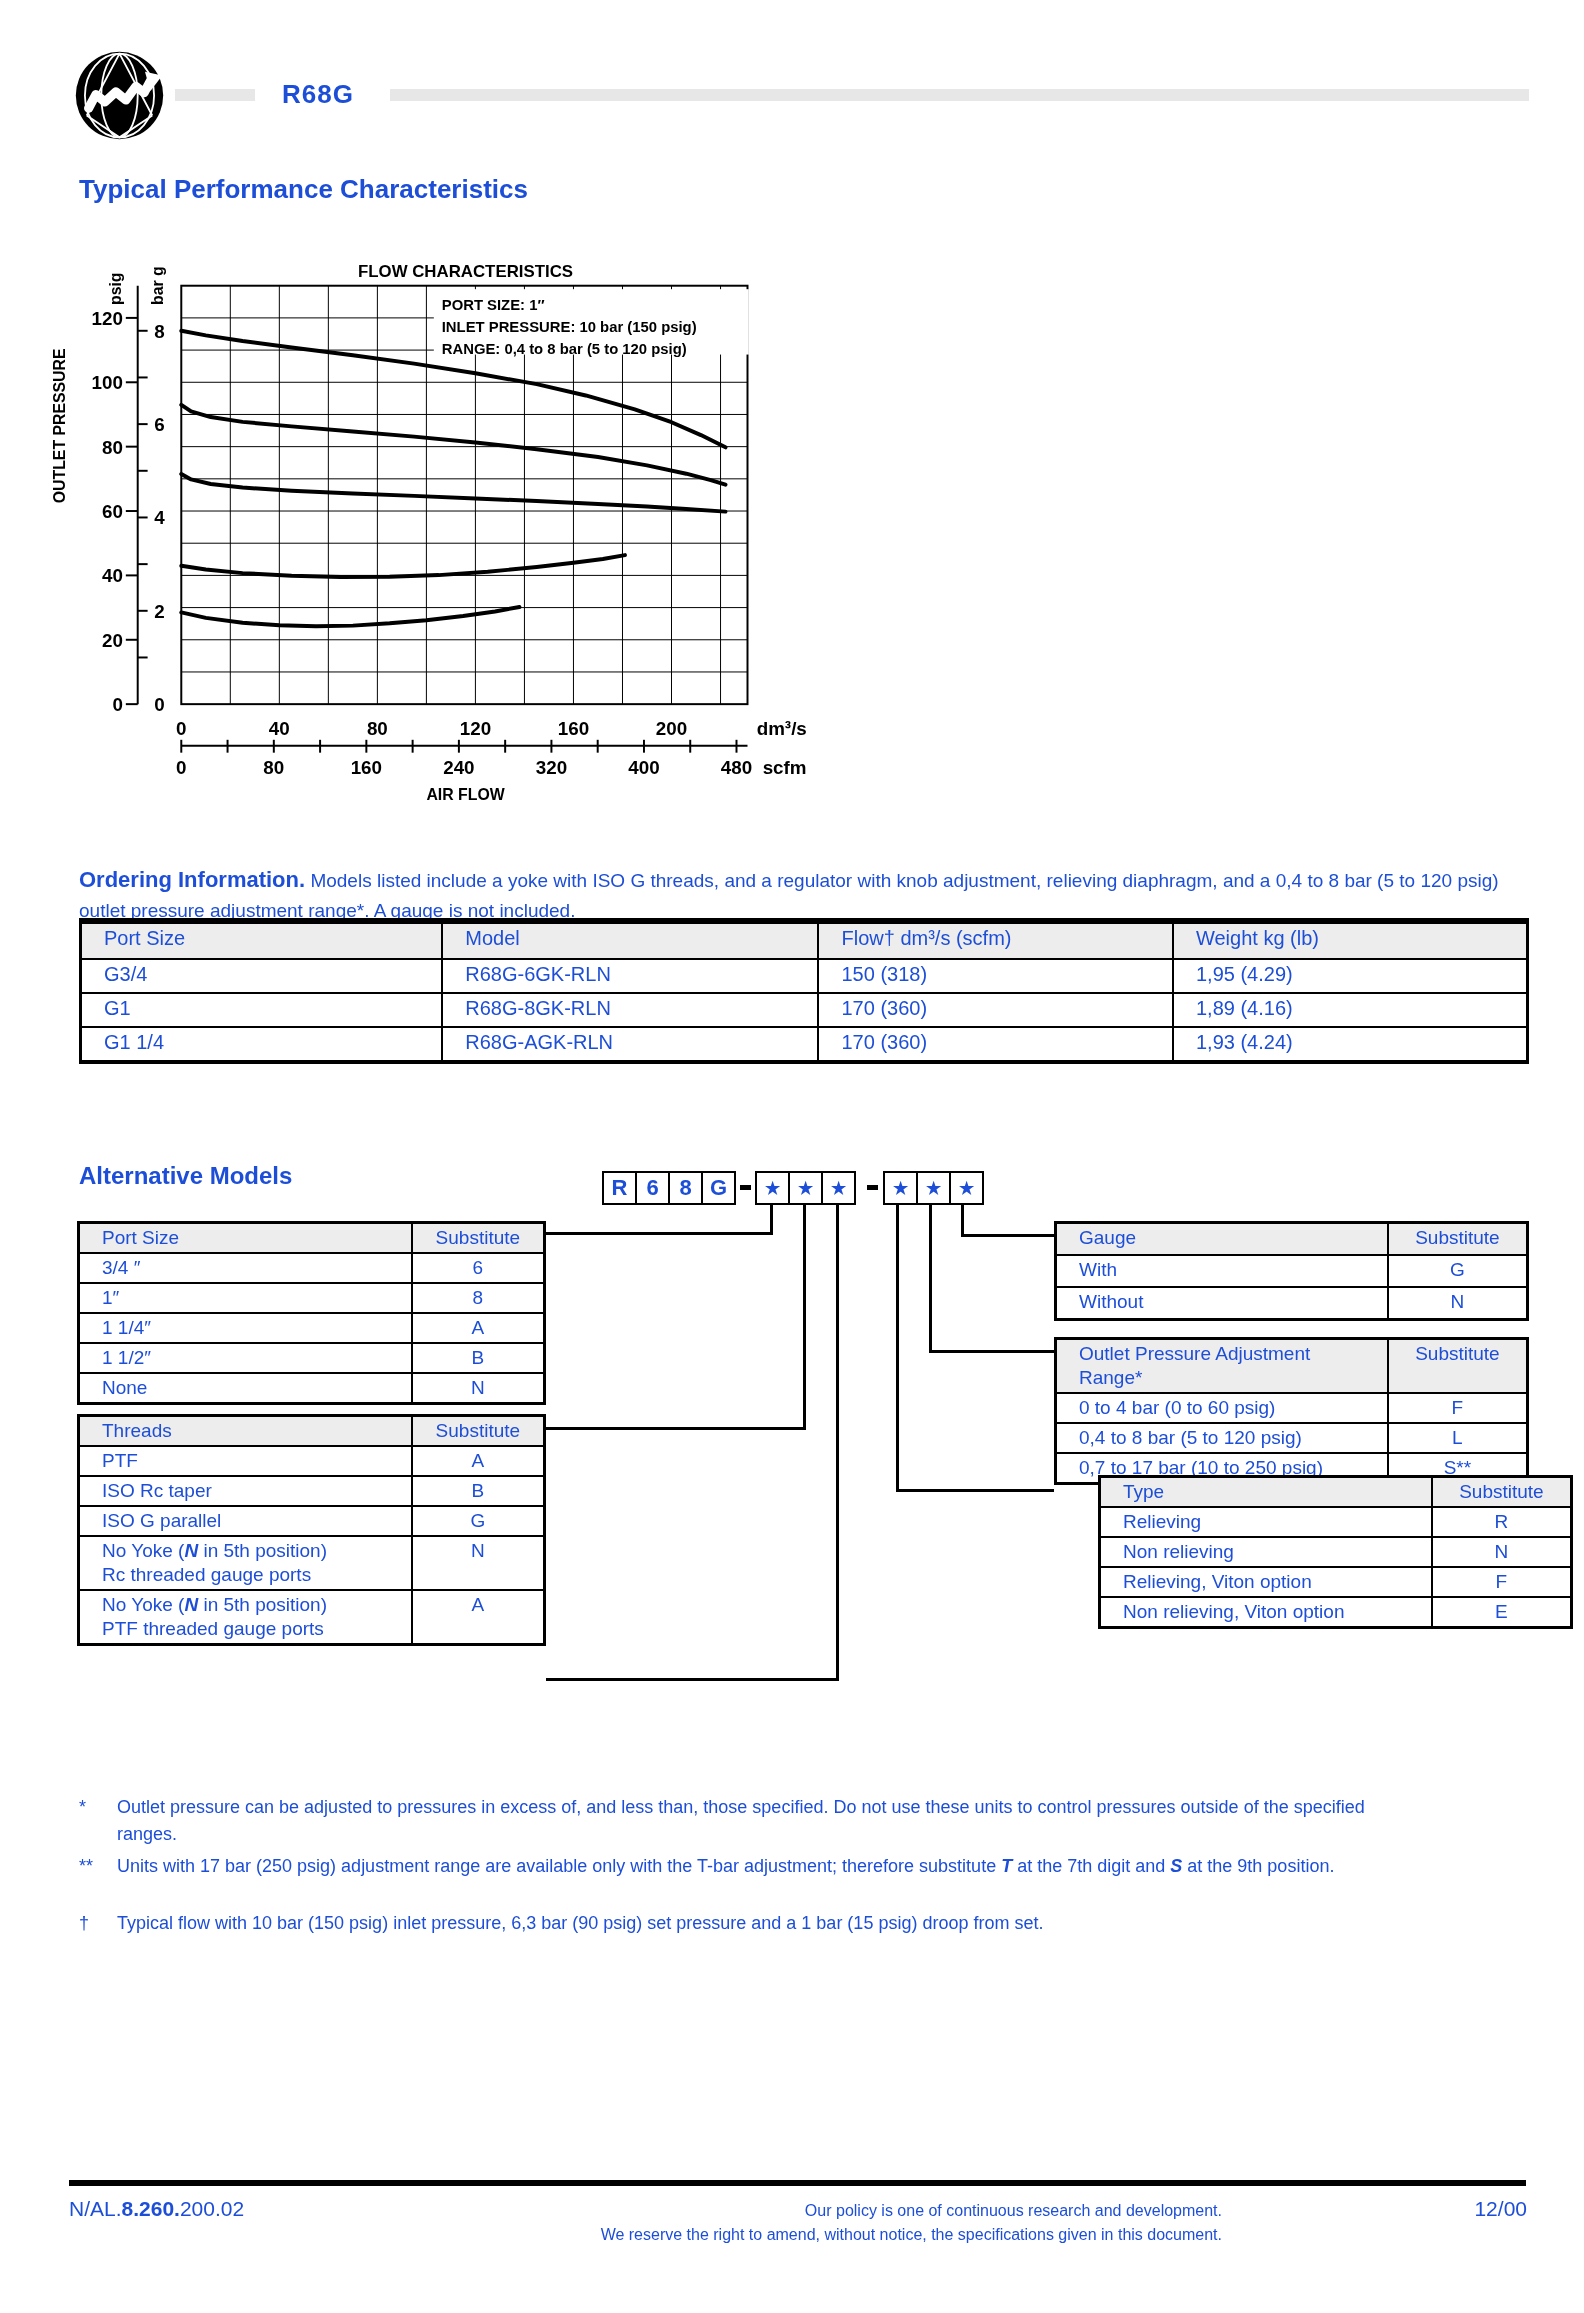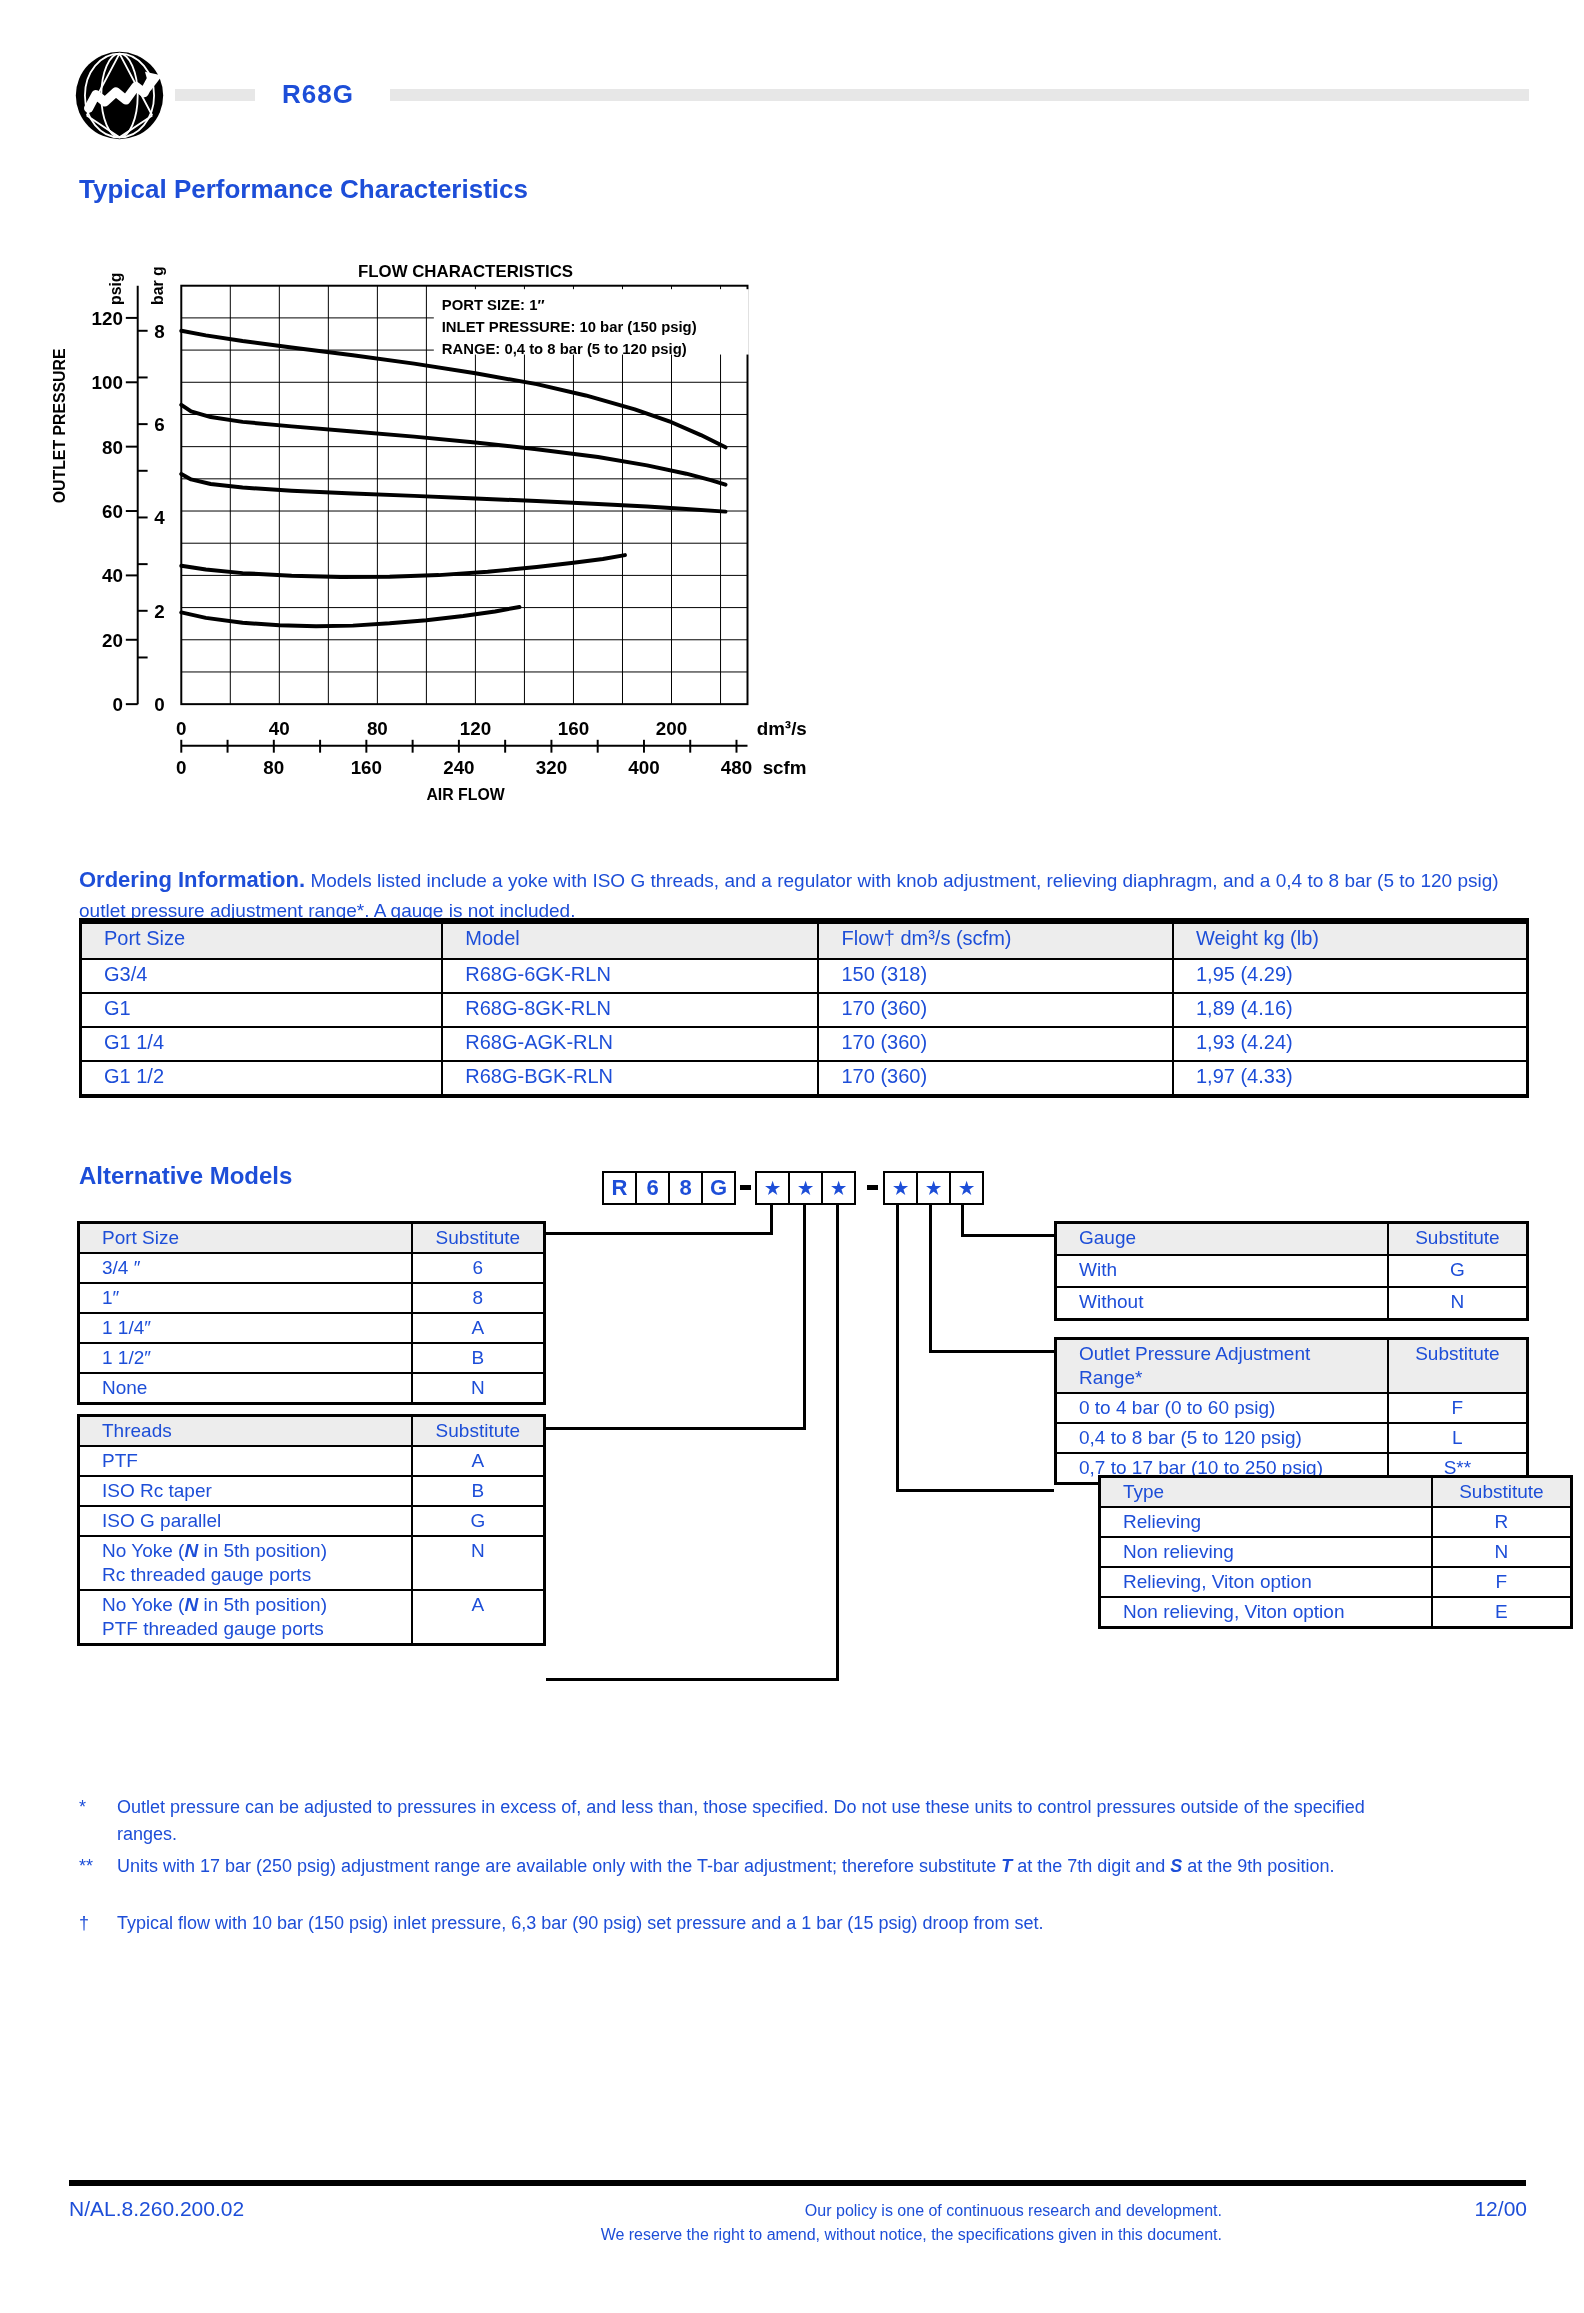--- a/index.html
+++ b/index.html
@@ -54,21 +54,21 @@
   .conn{position:absolute;background:#000;}
 
   
   .footnote{position:absolute;left:79px;width:1287px;font-size:18px;line-height:27px;}
   .fn-sym{position:absolute;left:0;top:0;}
   .fn-text{margin-left:38px;}
 
   
   #footer-rule{position:absolute;left:69px;top:2180px;width:1457px;height:6px;background:#000;}
   #doc-number{position:absolute;left:69px;top:2197px;font-size:21px;}
-  #doc-number b{font-weight:normal;}
+  #doc-number b{font-weight:bold;}
   #policy{position:absolute;left:396px;top:2199px;width:826px;text-align:right;font-size:16px;line-height:24px;}
   #issue-date{position:absolute;left:1289px;top:2197px;width:238px;text-align:right;font-size:21px;}
 </style>
 </head>
 <body>
 
 <div id="page">
 
   <svg class="abs" style="left:74px;top:50px" width="91" height="91" viewBox="0 0 100 100">
     <circle cx="50" cy="50" r="48" fill="#000"></circle>
@@ -213,26 +213,20 @@
             <td>R68G-8GK-RLN</td>
             <td>170 (360)</td>
             <td>1,89 (4.16)</td>
           </tr>
           <tr>
             <td>G1 1/4</td>
             <td>R68G-AGK-RLN</td>
             <td>170 (360)</td>
             <td>1,93 (4.24)</td>
           </tr>
-          <tr>
-            <td>G1 1/2</td>
-            <td>R68G-BGK-RLN</td>
-            <td>170 (360)</td>
-            <td>1,97 (4.33)</td>
-          </tr>
         </tbody>
       </table>
     </div>
 
   <div class="h3" style="top:1162px;">Alternative Models</div>
 
   <div class="codegroup" id="code-g1" style="left:602px;top:1171px;">
       <div class="code-cell">R</div>
       <div class="code-cell">6</div>
       <div class="code-cell">8</div>

